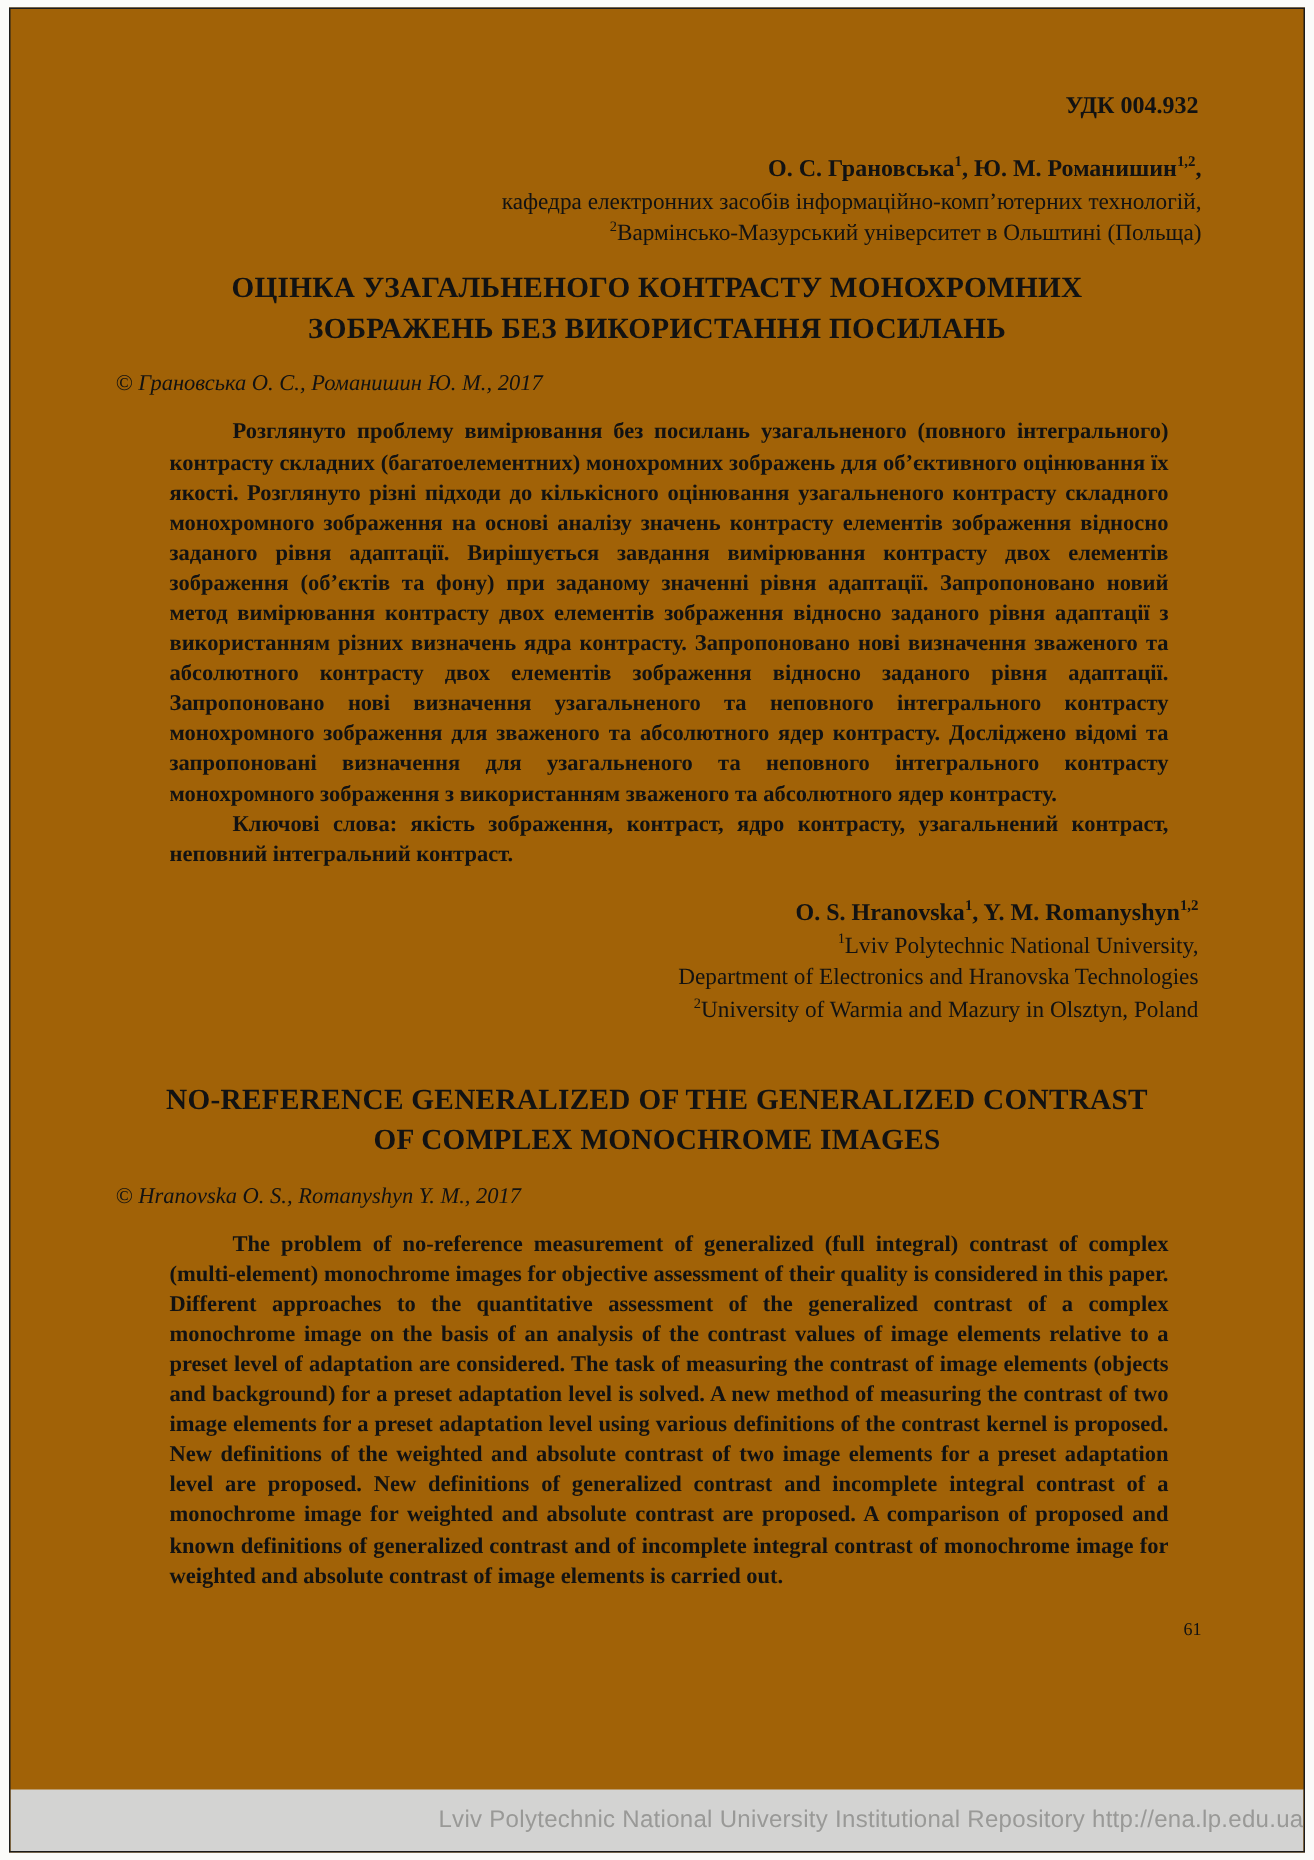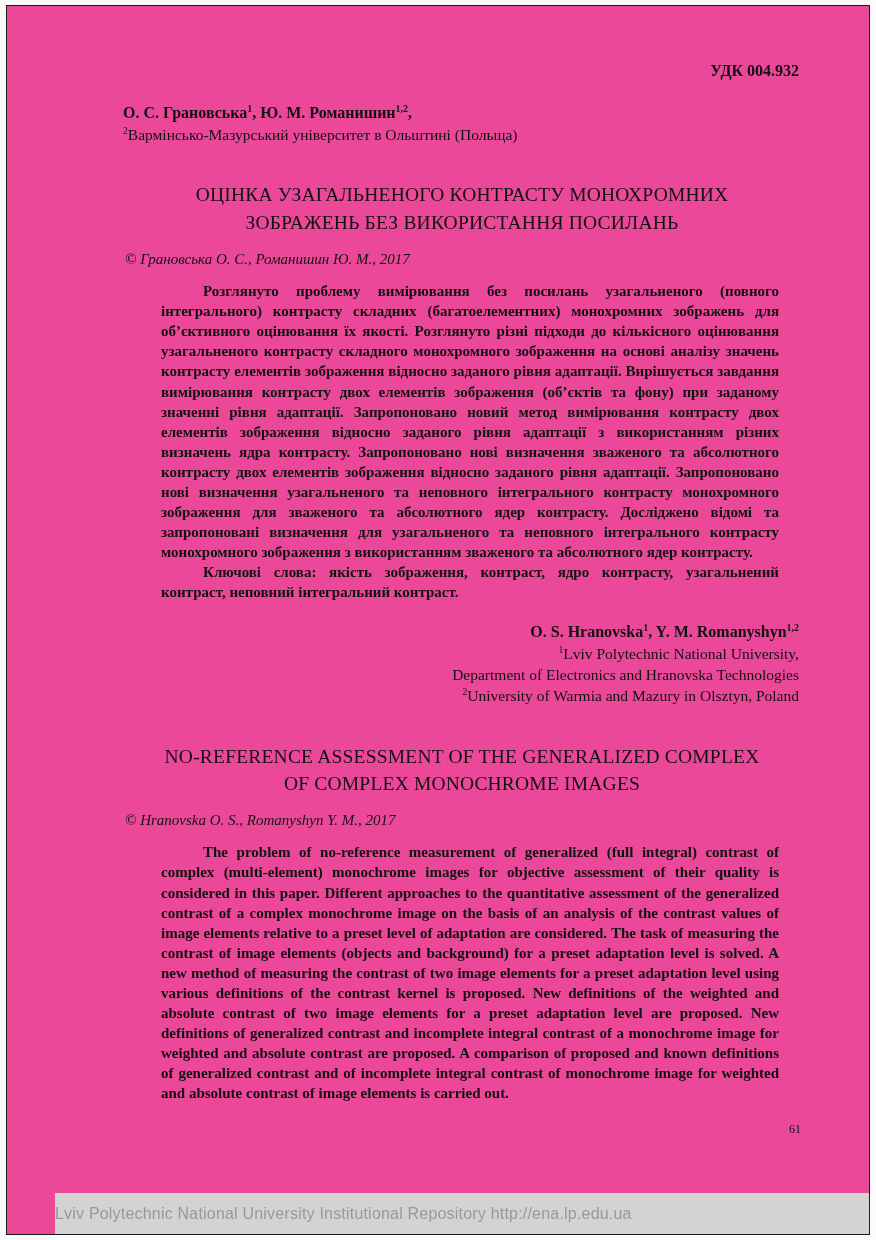--- a/index.html
+++ b/index.html
@@ -8,50 +8,49 @@
     width: 876px; height: 1240px;
     background: #fbfbf9;
     position: relative;
     font-family: "Liberation Serif", serif;
     color: #121212;
   }
   .page-frame {
     position: absolute;
     left: 6px; top: 5px; right: 6px; bottom: 5px;
     border: 1px solid #1c1c1c;
-    background: #ec4899;
+    background: #a16207;
     display: flex; flex-direction: column;
     overflow: hidden;
-    padding-left: 48px;
   }
   .content {
     flex: 1;
     padding: 56px 68px 0 68px;
   }
   .udk {
     text-align: right;
     font-weight: bold;
     font-size: 16px;
     margin: 0 2px 22px 0;
   }
   sup {
     font-size: 0.62em;
     vertical-align: super;
     line-height: 0;
   }
   .authors-uk {
-    text-align: left;
+    text-align: right;
     font-size: 15.5px;
     line-height: 1.38;
-    margin-bottom: 36px;
+    margin-bottom: 12px;
   }
   .names { font-weight: bold; font-size: 16px; }
   .paper-title {
     text-align: center;
-    font-weight: normal;
+    font-weight: bold;
     font-size: 19.5px;
     line-height: 1.4;
     margin: 0 28px 15px 28px;
     letter-spacing: 0.2px;
   }
   .copyright {
     font-style: italic;
     font-size: 15px;
     margin: 0 0 13px 2px;
   }
@@ -72,60 +71,61 @@
   .page-number {
     text-align: right;
     font-size: 12px;
     margin: 18px 0 14px 0;
   }
   .footer-bar {
     height: 41px;
     background: #d3d3d2;
     display: flex;
     align-items: center;
-    justify-content: flex-start;
+    justify-content: flex-end;
     flex: 0 0 auto;
   }
   .footer-bar .stamp {
     font-family: "Liberation Sans", sans-serif;
     font-size: 16px;
     color: #999997;
     letter-spacing: 0.2px;
   }
 </style>
 </head>
 <body>
 
 <div class="page-frame">
   <div class="content">
 
     <div class="udk">УДК 004.932</div>
 
     <div class="authors-uk">
       <div class="names"><span>О. С. Грановська</span><sup>1</sup><span>, </span><span>Ю. М. Романишин</span><sup>1,2</sup><span>,</span></div>
+      <div>кафедра електронних засобів інформаційно-комп’ютерних технологій,</div>
       <div><sup>2</sup><span>Вармінсько-Мазурський університет в Ольштині (Польща)</span></div>
     </div>
 
     <h1 class="paper-title">ОЦІНКА УЗАГАЛЬНЕНОГО КОНТРАСТУ МОНОХРОМНИХ ЗОБРАЖЕНЬ БЕЗ ВИКОРИСТАННЯ ПОСИЛАНЬ</h1>
 
     <div class="copyright">© Грановська О. С., Романишин Ю. М., 2017</div>
 
     <div class="abstract">
       <p>Розглянуто проблему вимірювання без посилань узагальненого (повного інтегрального) контрасту складних (багатоелементних) монохромних зображень для об’єктивного оцінювання їх якості. Розглянуто різні підходи до кількісного оцінювання узагальненого контрасту складного монохромного зображення на основі аналізу значень контрасту елементів зображення відносно заданого рівня адаптації. Вирішується завдання вимірювання контрасту двох елементів зображення (об’єктів та фону) при заданому значенні рівня адаптації. Запропоновано новий метод вимірювання контрасту двох елементів зображення відносно заданого рівня адаптації з використанням різних визначень ядра контрасту. Запропоновано нові визначення зваженого та абсолютного контрасту двох елементів зображення відносно заданого рівня адаптації. Запропоновано нові визначення узагальненого та неповного інтегрального контрасту монохромного зображення для зваженого та абсолютного ядер контрасту. Досліджено відомі та запропоновані визначення для узагальненого та неповного інтегрального контрасту монохромного зображення з використанням зваженого та абсолютного ядер контрасту.</p>
       <p>Ключові слова: якість зображення, контраст, ядро контрасту, узагальнений контраст, неповний інтегральний контраст.</p>
     </div>
 
     <div class="authors-en">
       <div class="names"><span>O. S. Hranovska</span><sup>1</sup><span>, </span><span>Y. M. Romanyshyn</span><sup>1,2</sup></div>
       <div><sup>1</sup><span>Lviv Polytechnic National University,</span></div>
       <div>Department of Electronics and Hranovska Technologies</div>
       <div><sup>2</sup><span>University of Warmia and Mazury in Olsztyn, Poland</span></div>
     </div>
 
-    <h1 class="paper-title">NO-REFERENCE ASSESSMENT OF THE GENERALIZED COMPLEX OF COMPLEX MONOCHROME IMAGES</h1>
+    <h1 class="paper-title">NO-REFERENCE GENERALIZED OF THE GENERALIZED CONTRAST OF COMPLEX MONOCHROME IMAGES</h1>
 
     <div class="copyright">© Hranovska O. S., Romanyshyn Y. M., 2017</div>
 
     <div class="abstract">
       <p>The problem of no-reference measurement of generalized (full integral) contrast of complex (multi-element) monochrome images for objective assessment of their quality is considered in this paper. Different approaches to the quantitative assessment of the generalized contrast of a complex monochrome image on the basis of an analysis of the contrast values of image elements relative to a preset level of adaptation are considered. The task of measuring the contrast of image elements (objects and background) for a preset adaptation level is solved. A new method of measuring the contrast of two image elements for a preset adaptation level using various definitions of the contrast kernel is proposed. New definitions of the weighted and absolute contrast of two image elements for a preset adaptation level are proposed. New definitions of generalized contrast and incomplete integral contrast of a monochrome image for weighted and absolute contrast are proposed. A comparison of proposed and known definitions of generalized contrast and of incomplete integral contrast of monochrome image for weighted and absolute contrast of image elements is carried out.</p>
     </div>
 
     <div class="page-number">61</div>
 
   </div>

